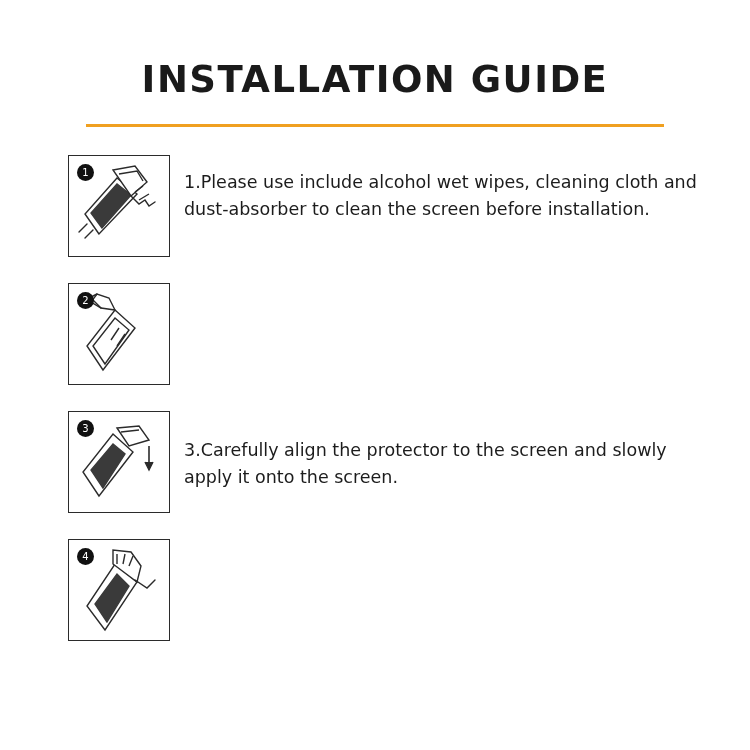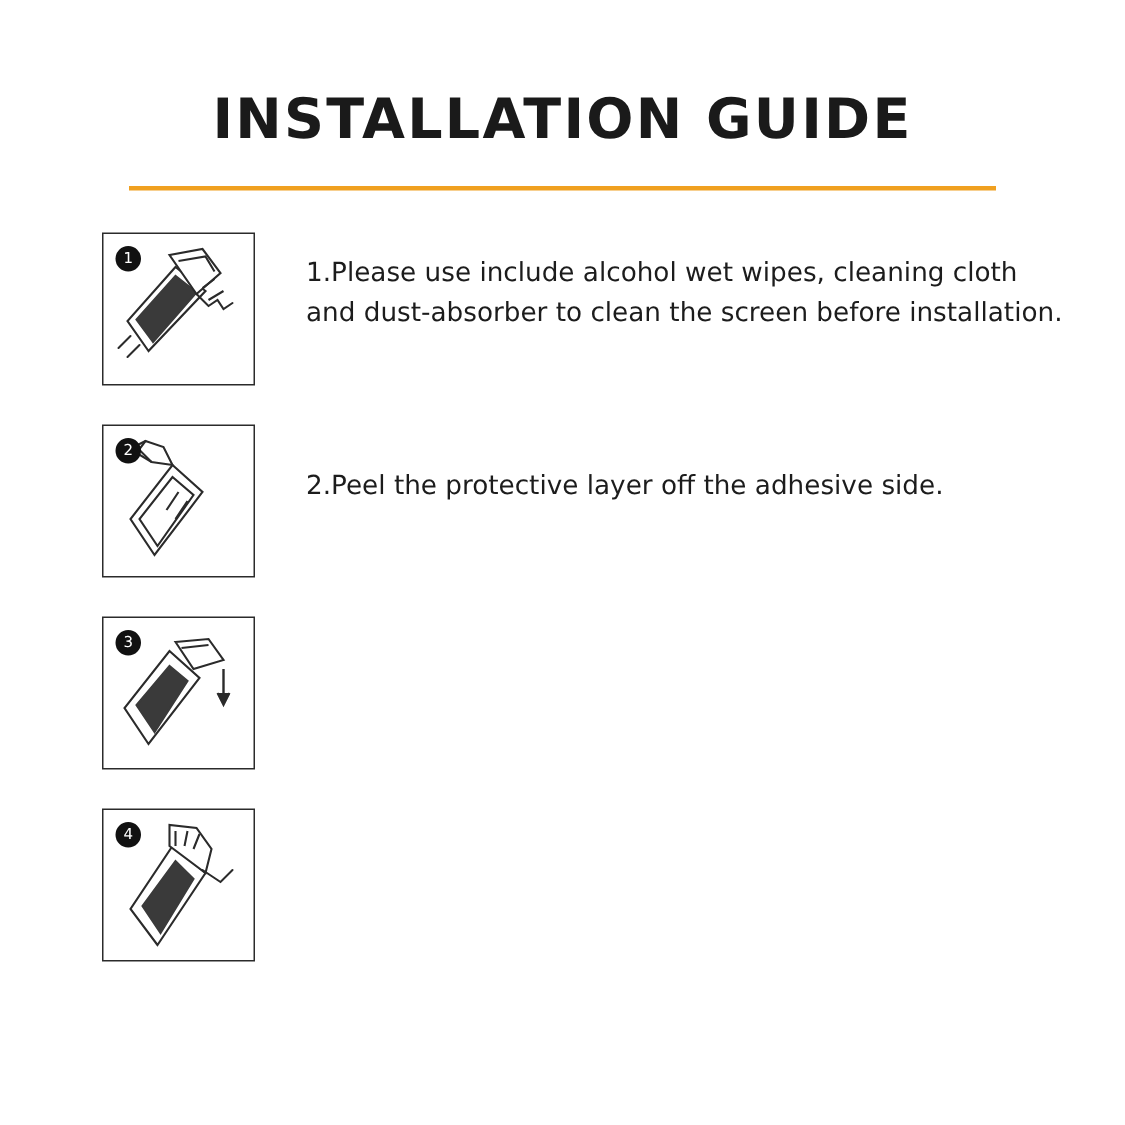--- a/index.html
+++ b/index.html
@@ -62,21 +62,21 @@
     height: 17px;
     border-radius: 50%;
     background: #111;
     color: #fff;
     font-size: 10px;
     line-height: 17px;
     text-align: center;
     font-family: "DejaVu Sans", sans-serif;
   }
   .step-text {
-    margin-left: 34px;
+    margin-left: 14px;
     padding-top: 14px;
     font-size: 17.5px;
     line-height: 1.52;
     color: #1c1c1c;
     font-family: "DejaVu Sans", sans-serif;
     max-width: 520px;
   }
   .step-text .num {
     display: inline;
   }
@@ -120,38 +120,38 @@
         <svg width="100" height="100" viewBox="0 0 100 100">
           <g fill="none" stroke="#2b2b2b" stroke-width="1.4">
             <path d="M34 86 L18 62 L46 26 L66 44 Z" fill="#ffffff"></path>
             <path d="M36 80 L24 62 L46 34 L60 46 Z" fill="#ffffff"></path>
             <path d="M46 26 L40 14 L28 10 L22 18 L32 24 Z" fill="#ffffff"></path>
             <path d="M32 24 L24 16 M28 10 L20 14" stroke-linecap="round"></path>
             <path d="M50 44 L42 56 M56 50 L48 62"></path>
           </g>
         </svg>
       </div>
-      <div class="step-text">
-        <span class="num">2.</span><span>Peel the protective layer off the adhesive side.</span>
-      </div>
     </div>
 
     <div class="step step-3">
       <div class="thumb">
         <span class="badge">3</span>
         <svg width="100" height="100" viewBox="0 0 100 100">
           <g fill="none" stroke="#2b2b2b" stroke-width="1.4">
             <path d="M30 84 L14 60 L44 22 L64 40 Z" fill="#ffffff"></path>
             <path d="M34 76 L22 58 L44 32 L56 42 Z" fill="#3a3a3a" stroke="#3a3a3a"></path>
             <path d="M48 16 L70 14 L80 28 L60 34 Z" fill="#ffffff"></path>
             <path d="M52 20 L70 18"></path>
             <path d="M80 34 L80 56" stroke-width="1.6"></path>
             <path d="M76 50 L80 58 L84 50" fill="#2b2b2b" stroke="#2b2b2b"></path>
           </g>
         </svg>
+      </div>
+      <div class="step-text">
+        <span class="num">3.</span><span>Carefully align the protector to  the screen and slowly apply it onto the screen.</span>
       </div>
     </div>
 
     <div class="step step-4">
       <div class="thumb">
         <span class="badge">4</span>
         <svg width="100" height="100" viewBox="0 0 100 100">
           <g fill="none" stroke="#2b2b2b" stroke-width="1.4">
             <path d="M36 90 L18 66 L46 24 L68 42 Z" fill="#ffffff"></path>
             <path d="M38 82 L26 64 L48 34 L60 46 Z" fill="#3a3a3a" stroke="#3a3a3a"></path>

